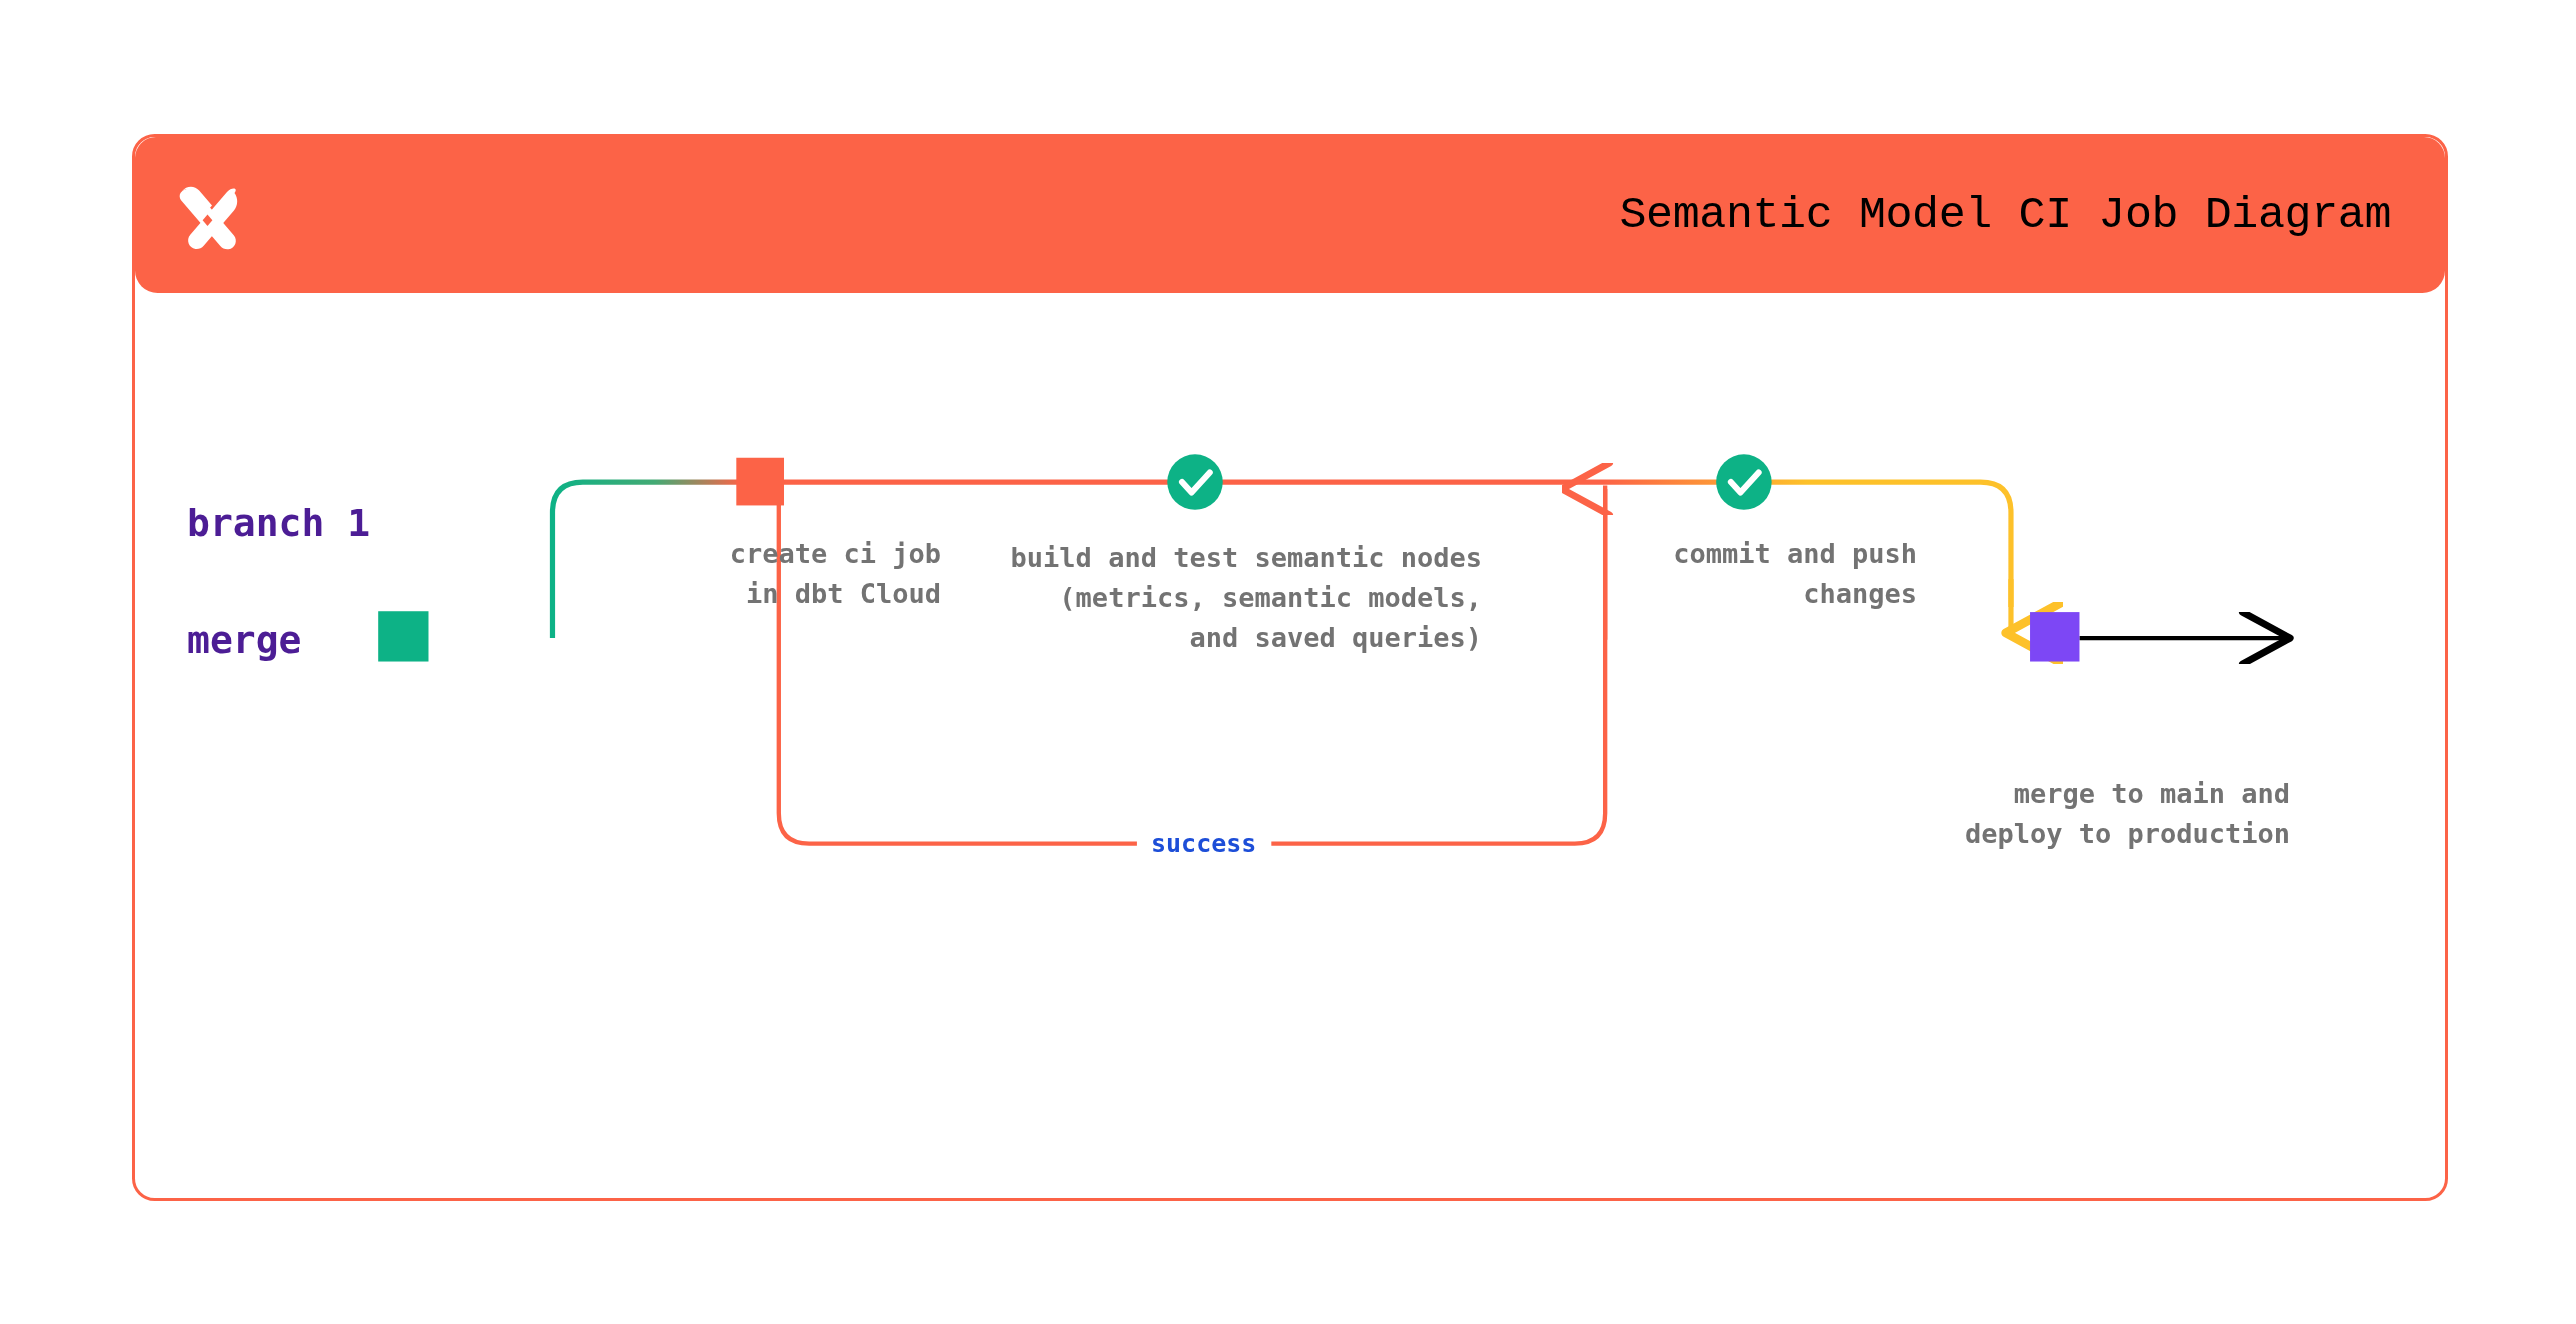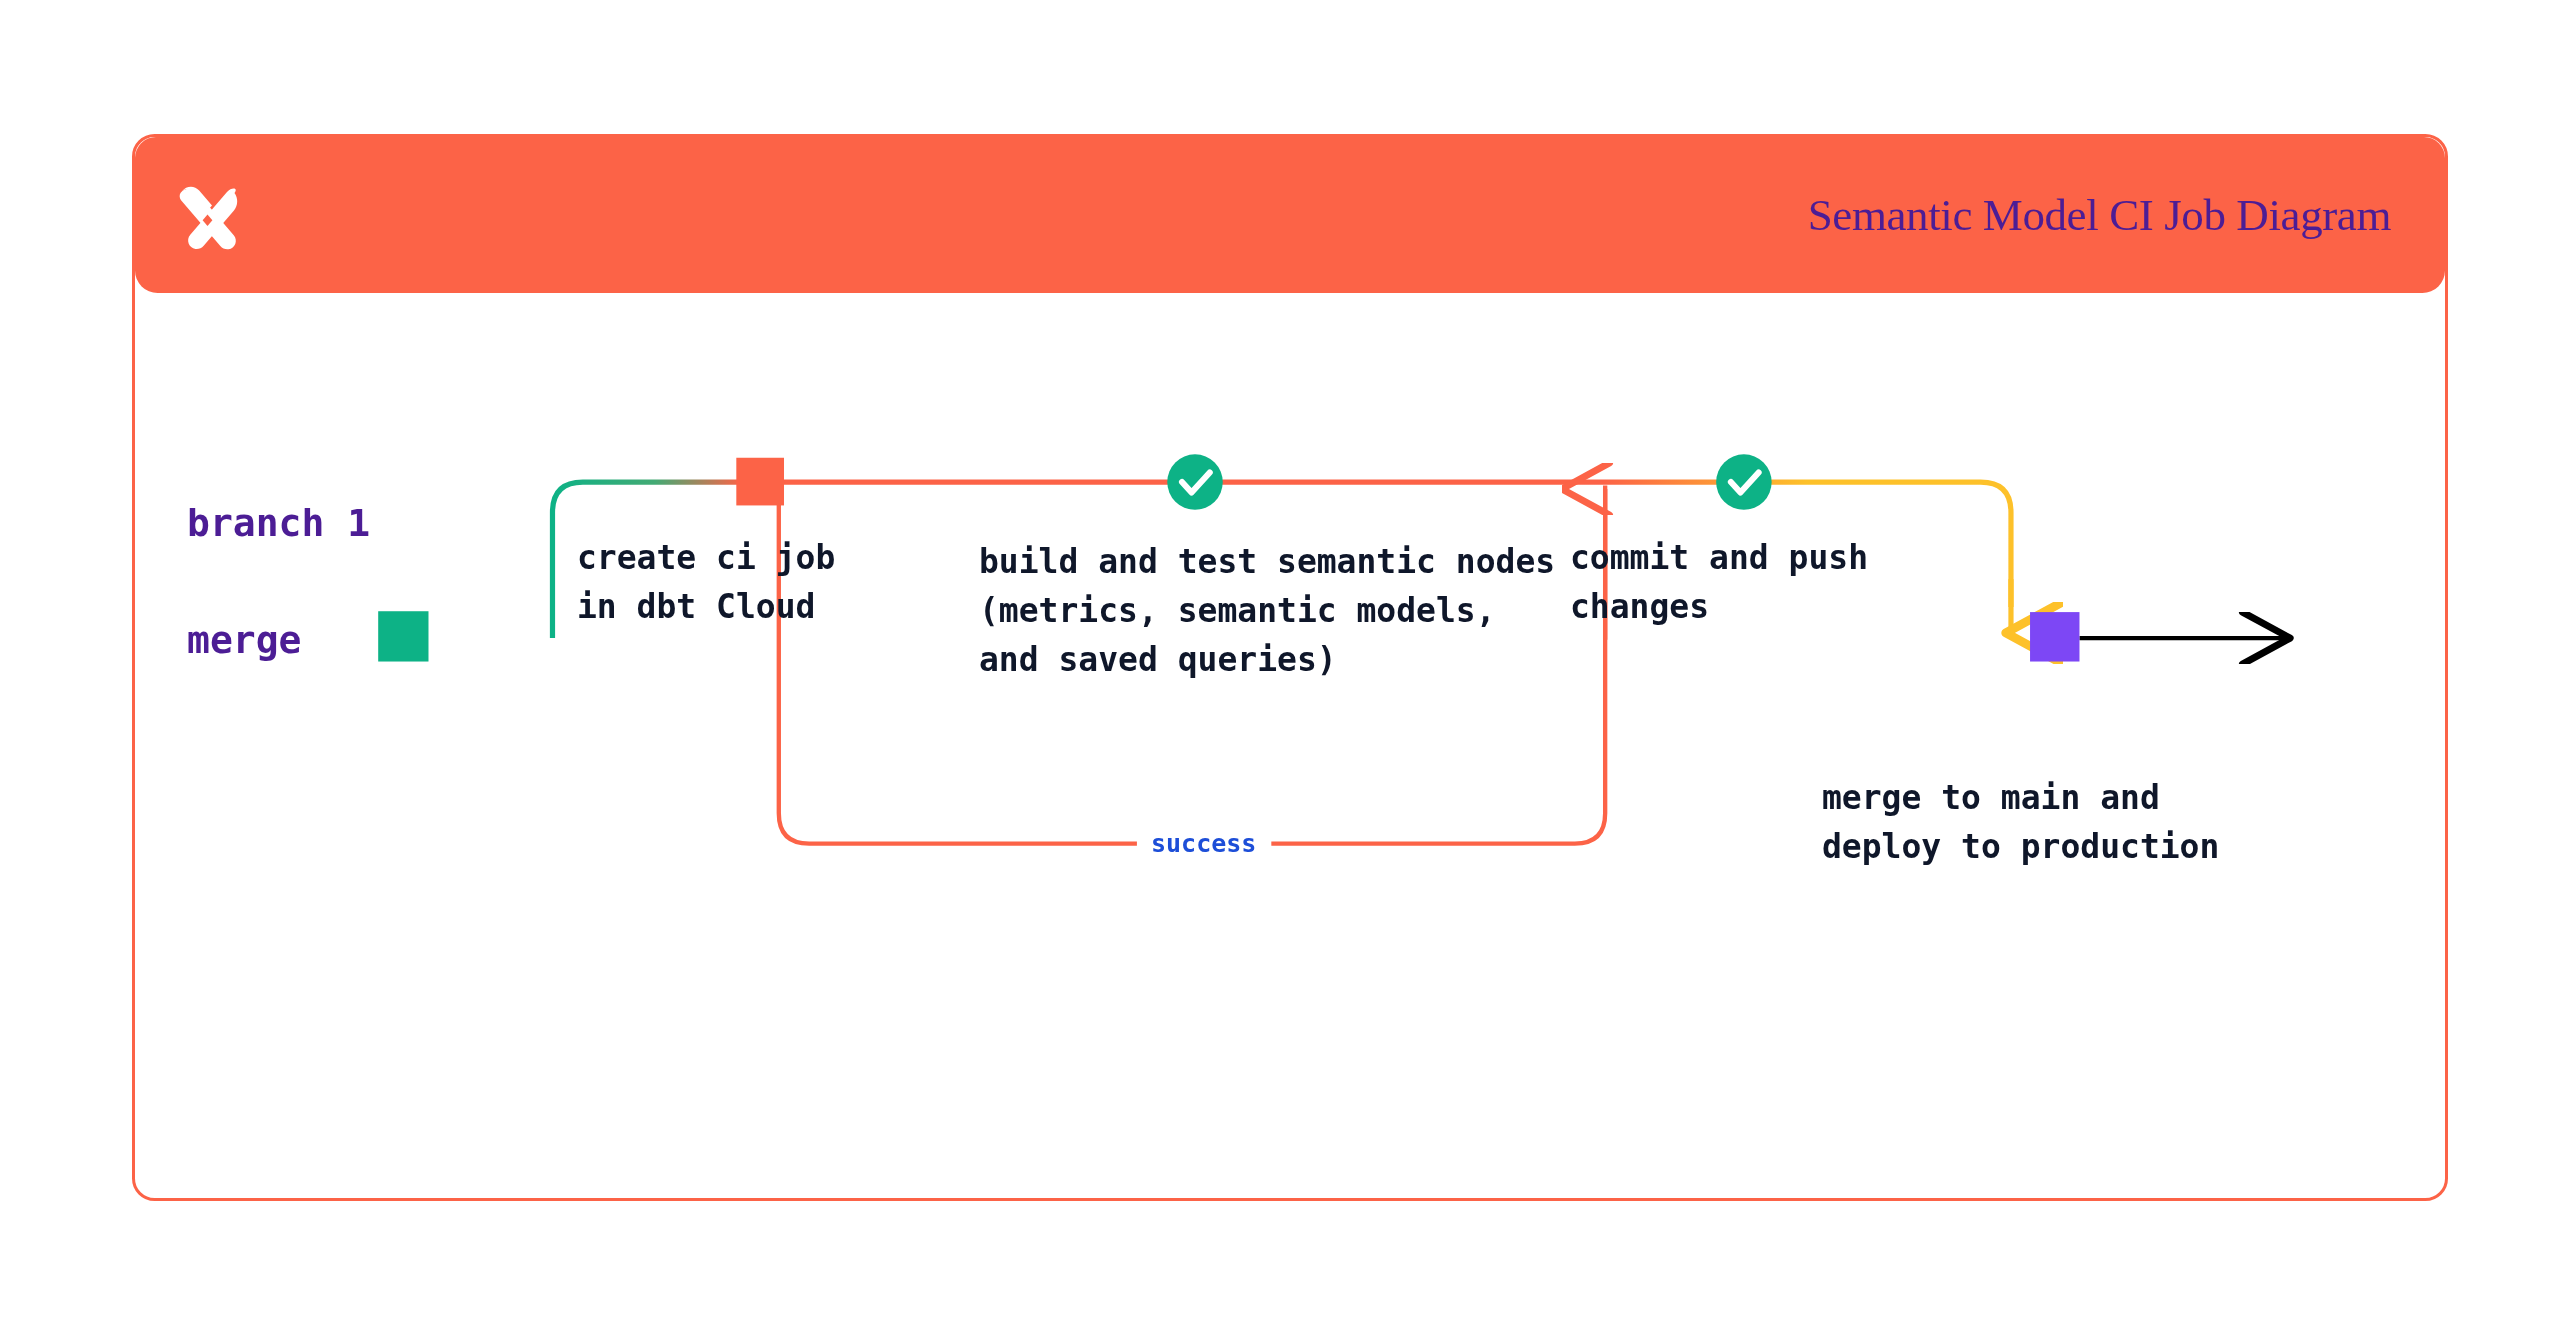--- a/index.html
+++ b/index.html
@@ -53,22 +53,22 @@
   }
 
   #logo-icon {
     width: 75px;
     height: 75px;
     flex: none;
     display: block;
   }
 
   #header-title {
-    color: #4c1d95;
-    font-family: Liberation Serif, serif;
+    color: #000000;
+    font-family: Liberation Mono, monospace;
     font-size: 45px;
     font-weight: 400;
     letter-spacing: -0.4px;
     white-space: nowrap;
   }
 
   
   #diagram {
     position: absolute;
     left: 0;
@@ -86,26 +86,26 @@
   .lane-label {
     position: absolute;
     color: #4c1d95;
     font-family: "DejaVu Sans Mono", monospace;
     font-size: 38px;
     font-weight: bold;
     white-space: nowrap;
   }
   .node-caption {
     position: absolute;
-    color: #0f172a;
+    color: #737373;
     font-family: "DejaVu Sans Mono", monospace;
-    font-size: 33px;
+    font-size: 27px;
     font-weight: bold;
     line-height: 1.48;
-    text-align: left;
+    text-align: right;
     white-space: pre;
   }
   .edge-label {
     position: absolute;
     color: #1d4ed8;
     font-family: "DejaVu Sans Mono", monospace;
     font-size: 25px;
     font-weight: bold;
     white-space: nowrap;
     background: #ffffff;

